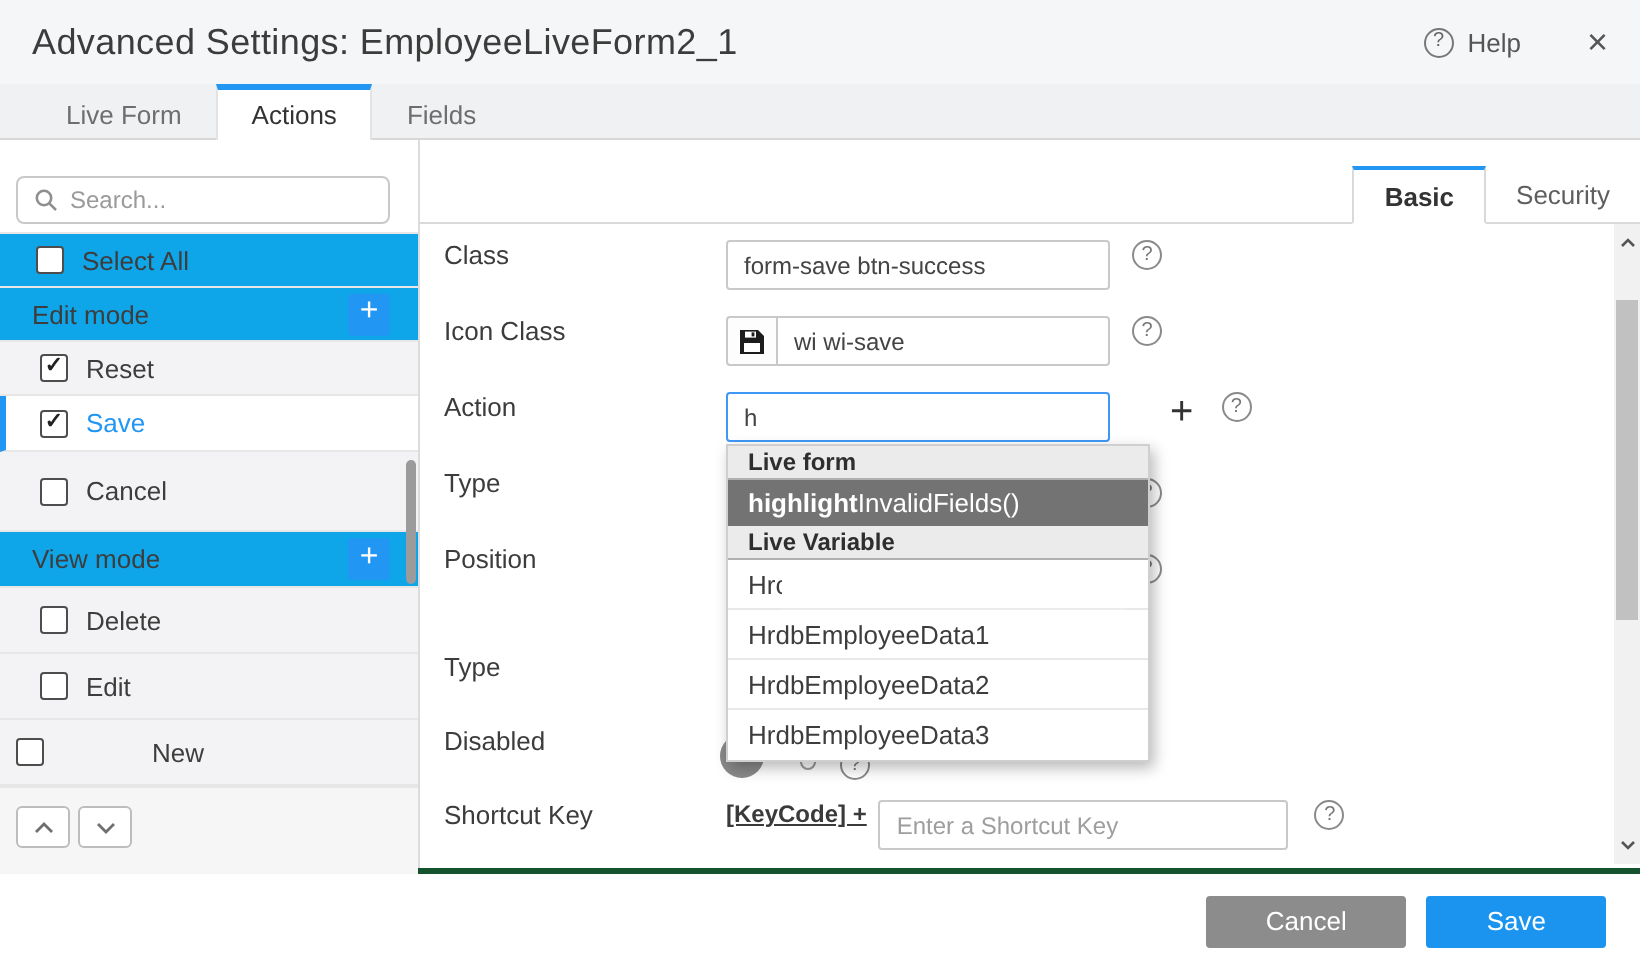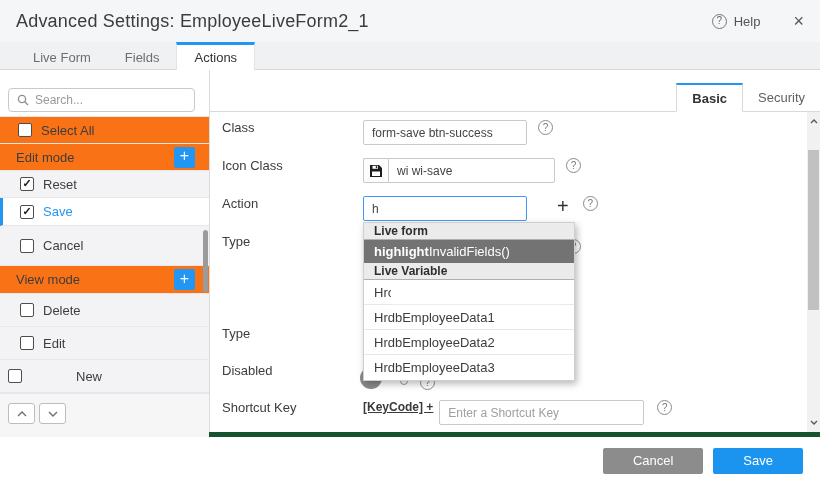--- a/index.html
+++ b/index.html
@@ -15,24 +15,24 @@
                font-size:10px; display:inline-flex; align-items:center; justify-content:center; line-height:1; }
   .hdr-help-label { font-size:13px; color:#555; }
   .hdr-close { font-size:18px; color:#555; margin-left:26px; cursor:pointer; line-height:1; }
 
   
   .tabbar { height:28px; background:#f0f1f2; border-bottom:1px solid #d7d7d7; display:flex; padding-left:16px; flex:0 0 auto; }
   .tab { padding:0 17px; display:flex; align-items:center; font-size:13px; color:#6e6e6e; border-top:3px solid transparent; }
   .tab.active { background:#fff; color:#333; border-top:3px solid #2196f3; border-left:1px solid #e3e3e3; border-right:1px solid #e3e3e3; margin-bottom:-1px; }
 
   
-  .bodyrow { display:flex; height:367px; flex:0 0 auto; border-bottom:5px solid #14532d; }
+  .bodyrow { display:flex; height:367px; flex:0 0 auto; border-bottom:3px solid #14532d; }
   .sidebar { width:210px; border-right:1px solid #dcdcdc; position:relative; background:#fff; }
   .srow { position:absolute; left:0; width:209px; display:flex; align-items:center; border-bottom:1px solid #e7e7e7; background:#f3f3f5; }
-  .srow.white { background:#f97316; }
+  .srow.white { background:#0ea5e9; }
   .srow .lbl { font-size:13px; color:#3d3d3d; }
   .cb { width:14px; height:14px; border:1.5px solid #4d4d4d; border-radius:2px; background:#fff; margin-right:9px; flex:0 0 auto;
         display:inline-flex; align-items:center; justify-content:center; }
   .cb span { font-size:11px; font-weight:bold; color:#222; line-height:1; margin-top:-1px; }
   .addbtn { width:21px; height:21px; background:#2196f3; color:#fff; border:none; border-radius:2px; font-size:16px;
             display:flex; align-items:center; justify-content:center; margin-left:auto; margin-right:14px; line-height:1; padding-bottom:2px; }
   .searchwrap { position:absolute; left:8px; top:18px; width:187px; height:24px; border:1px solid #c9c9c9; border-radius:4px;
                 background:#fff; display:flex; align-items:center; padding:0 8px; gap:6px; }
   .searchwrap input { border:none; outline:none; flex:1; font-size:12px; color:#444; font-family:"Liberation Sans",sans-serif; background:transparent; min-width:0; }
   .searchwrap input::placeholder { color:#9a9a9a; }
@@ -50,21 +50,21 @@
   .subtabs { margin-top:13px; height:29px; border-bottom:1px solid #d9d9d9; display:flex; padding-left:12px;justify-content:flex-end; }
   .subtab { padding:0 15px; display:flex; align-items:center; font-size:13px; color:#5f5f5f; }
   .subtab.active { background:#fff; border:1px solid #d9d9d9; border-bottom:1px solid #fff; border-top:2px solid #2196f3;
                    color:#333; font-weight:bold; margin-bottom:-1px; }
   .fields { position:absolute; left:0; top:42px; right:0; bottom:0; }
   .frow { position:absolute; left:0; right:20px; height:26px; display:flex; align-items:flex-start; }
   .frow .flabel { width:153px; padding-left:12px; font-size:13px; color:#3c3c3c; flex:0 0 auto; }
   .tinput { height:25px; border:1px solid #c9c9c9; border-radius:2px; font-size:12px; color:#444; padding:0 8px;
             font-family:"Liberation Sans",sans-serif; outline:none; background:#fff; }
   .tinput::placeholder { color:#9e9e9e; }
-  .w192 { width:164px; }
+  .w192 { width:192px; }
   .help2 { width:15px; height:15px; border:1px solid #8a8a8a; border-radius:50%; color:#777; font-size:10px;
            display:inline-flex; align-items:center; justify-content:center; line-height:1; flex:0 0 auto; }
   .addon { width:25px; height:25px; border:1px solid #c9c9c9; border-right:none; border-radius:2px 0 0 2px; background:#fdfdfd;
            display:flex; align-items:center; justify-content:center; }
   .focusinput { border:1px solid #3f98f6; }
   .plusglyph { font-size:20px; color:#333; font-weight:normal; line-height:1; }
 
   
   .dropdown { position:absolute; left:153px; top:110px; width:212px; background:#fff; border:1px solid #cfcfcf;
               box-shadow:2px 3px 7px rgba(0,0,0,.28); z-index:20; }
@@ -104,22 +104,22 @@
     <div class="hdr-title">Advanced Settings: EmployeeLiveForm2_1</div>
     <div class="hdr-right">
       <span class="help-circ">?</span>
       <span class="hdr-help-label">Help</span>
       <span class="hdr-close">×</span>
     </div>
   </div>
 
   <div class="tabbar">
     <div class="tab">Live Form</div>
+    <div class="tab active">Actions</div>
     <div class="tab">Fields</div>
-    <div class="tab active">Actions</div>
   </div>
 
   <div class="bodyrow">
 
     <div class="sidebar">
       <div class="searchwrap">
         <svg width="12" height="12" viewBox="0 0 12 12">
           <circle cx="5" cy="5" r="3.6" fill="none" stroke="#8f8f8f" stroke-width="1.3"></circle>
           <line x1="7.8" y1="7.8" x2="11" y2="11" stroke="#8f8f8f" stroke-width="1.3"></line>
         </svg>
@@ -226,20 +226,24 @@
           <input class="tinput w192 focusinput" value="h" style="">
           <span class="plusglyph" style="margin-left:30px;">+</span>
           <span class="help2" style="margin-left:14px;">?</span>
         </div>
 
         <div class="frow" style="top:122px;">
           <div class="flabel">Type</div>
           <span class="help2 peek-help" style="left:356px;top:5px;">?</span>
         </div>
 
+        <div class="frow" style="top:160px;">
+          <div class="flabel">Position</div>
+          <span class="help2 peek-help" style="left:356px;top:5px;">?</span>
+        </div>
 
         <div class="frow" style="top:214px;">
           <div class="flabel">Type</div>
         </div>
 
         <div class="frow" style="top:251px;">
           <div class="flabel">Disabled</div>
           <span class="toggle-knob" style="top:4px;"></span>
           <span class="toggle-dot" style="top:14px;"></span>
           <span class="help2 peek-help" style="left:210px;top:12px;">?</span>

